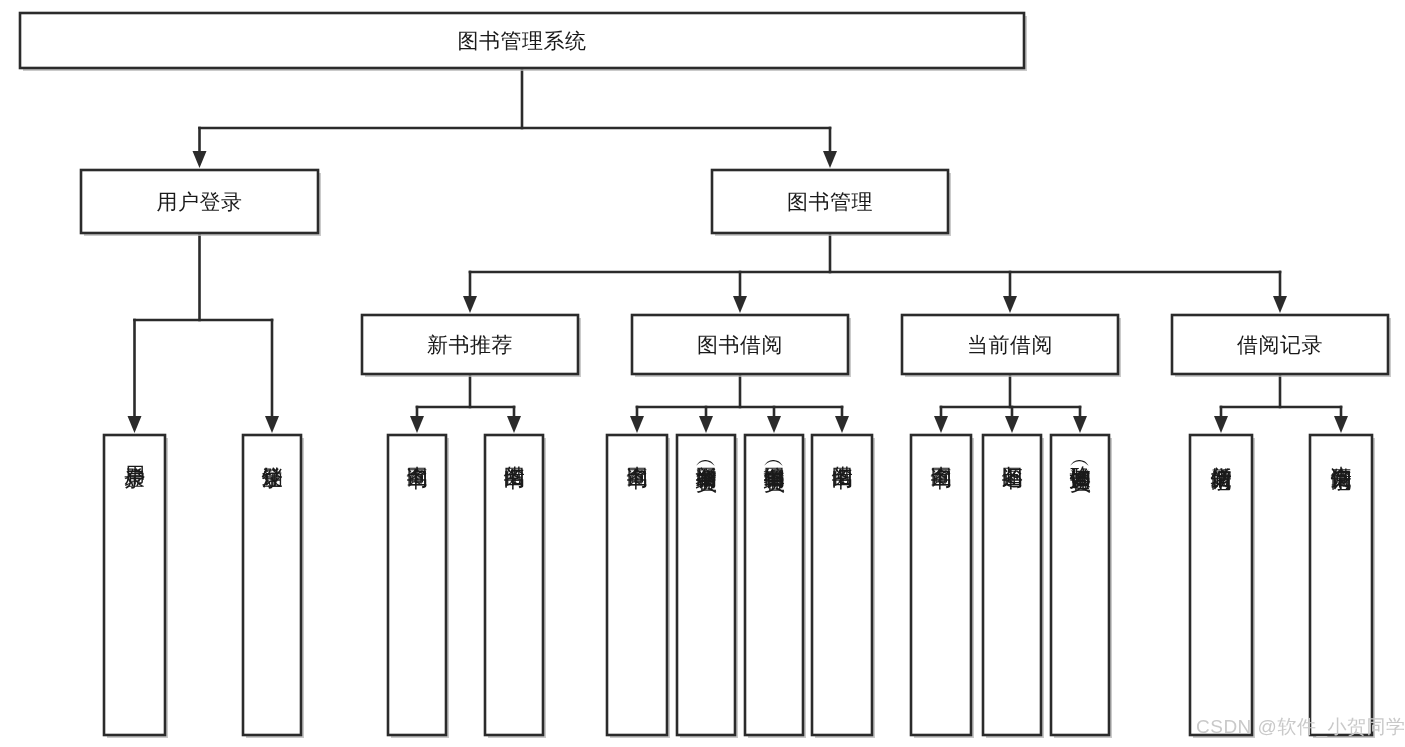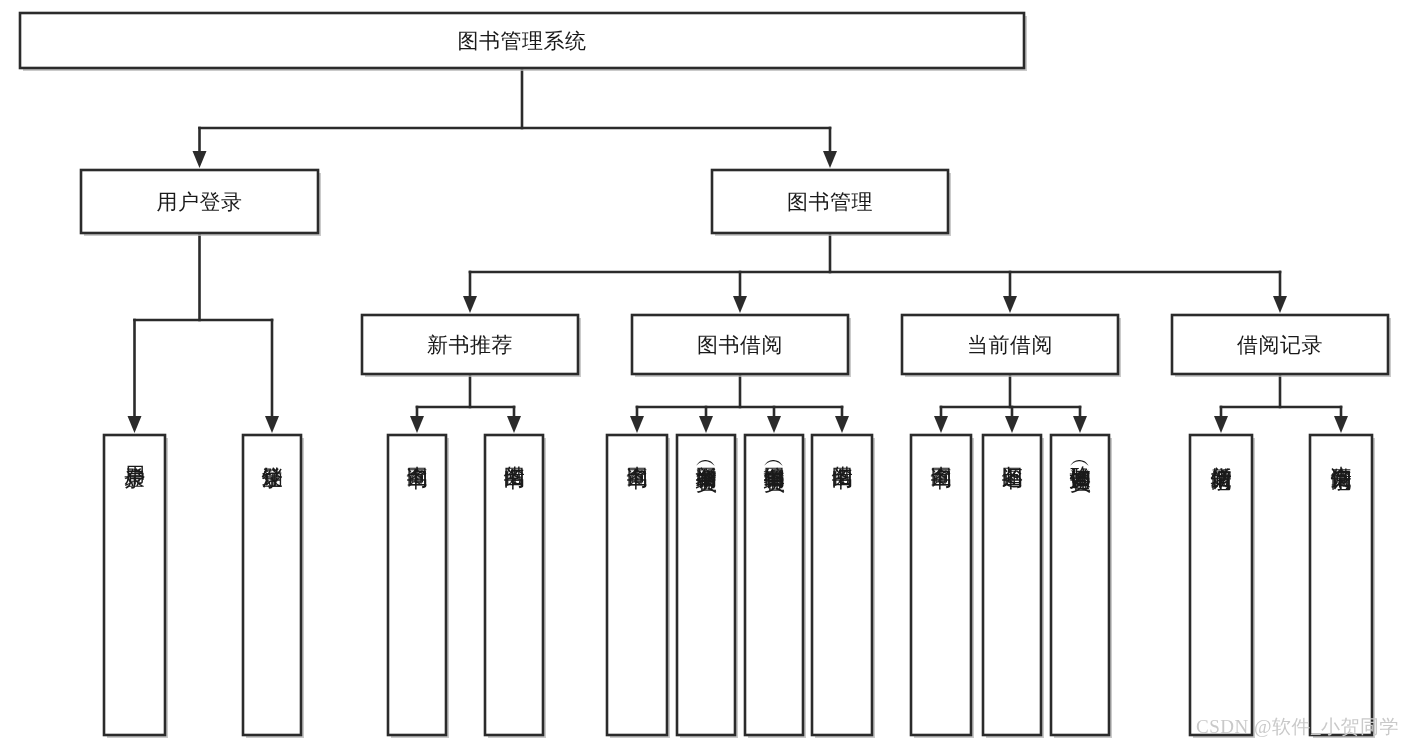--- a/index.html
+++ b/index.html
@@ -67,21 +67,21 @@
     text-orientation: upright;
     white-space: nowrap;
     display: flex;
     align-items: center;
     justify-content: flex-start;
     pointer-events: none;
     letter-spacing: 1px;
   }
   .watermark {
     position: absolute;
-    font-family: Liberation Serif, serif;
+    font-family: Liberation Sans, sans-serif;
     font-size: 19px;
     color: #c9c9c9;
     white-space: nowrap;
     letter-spacing: 0.5px;
   }
 </style>
 </head>
 <body>
 
 <div id="diagram-root">

